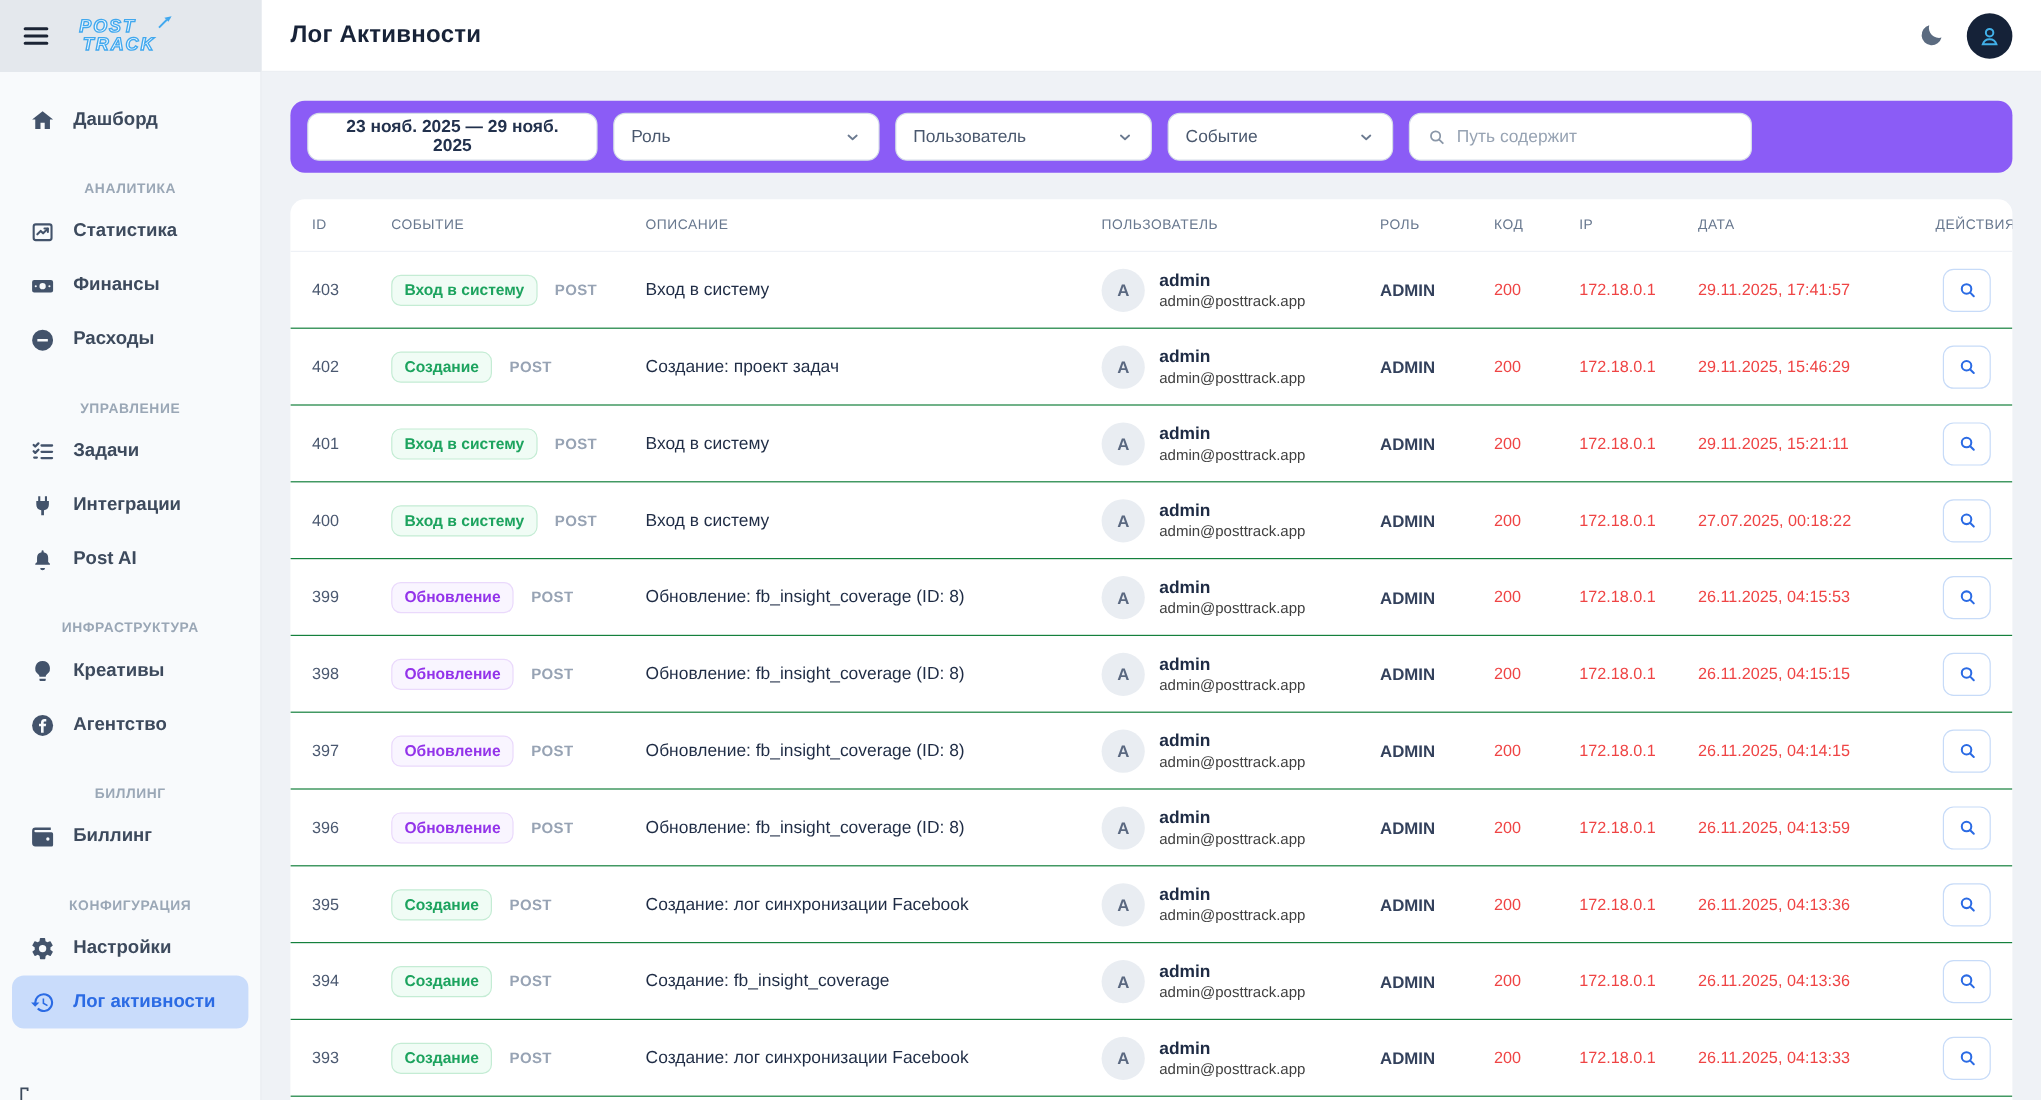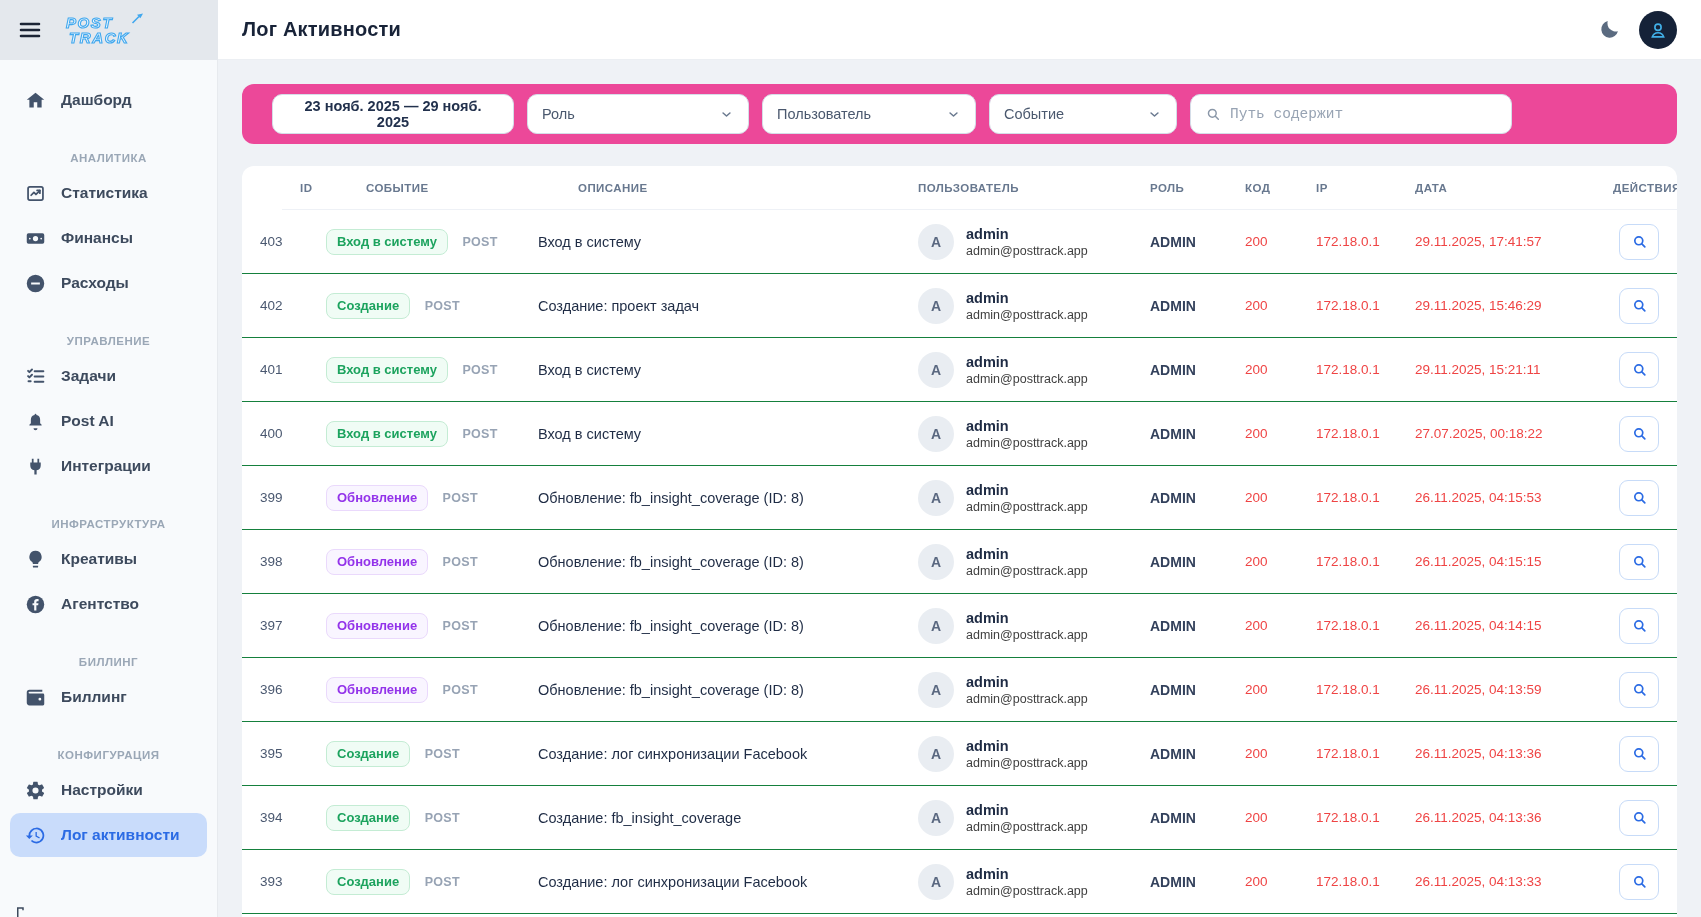--- a/index.html
+++ b/index.html
@@ -30,36 +30,36 @@
             justify-content:space-between; padding:0 24px; }
   .page-title { font-size:20px; font-weight:800; color:#182338; letter-spacing:.2px; }
   .top-right { display:flex; align-items:center; gap:18px; }
   .icon-btn { background:none; border:none; cursor:pointer; display:flex; align-items:center; color:#5b6b80; }
   .avatar-btn { width:38px; height:38px; border-radius:50%; background:#152238; border:none; cursor:pointer;
                 display:flex; align-items:center; justify-content:center; color:#41b0e8; }
 
   .content { flex:1; padding:24px; overflow:hidden; }
 
   
-  .filter-card { background:#ec4899; border-radius:12px; padding:10px 30px; display:flex; align-items:center; gap:13px; }
+  .filter-card { background:#8b5cf6; border-radius:12px; padding:10px 14px; display:flex; align-items:center; gap:13px; }
   .ctrl { height:40px; border:1px solid #d5dde8; border-radius:10px; background:#fff; display:flex; align-items:center;
           padding:0 14px; font-size:14.5px; cursor:pointer; }
   .ctrl-date { width:242px; color:#22314d; font-weight:600; }
   .ctrl-select { justify-content:space-between; color:#4a586e; }
   .w-role { width:222px; } .w-user { width:214px; } .w-event { width:188px; }
   .chev { color:#6b7a90; }
-  .ctrl-search { width:322px; gap:9px; cursor:text;font-family:Liberation Mono, monospace; }
+  .ctrl-search { width:286px; gap:9px; cursor:text; }
   .ctrl-search input { border:none; outline:none; flex:1; font-size:14.5px; font-family:inherit; color:#22314d; min-width:0; }
   .ctrl-search input::placeholder { color:#97a3b3; }
 
   
   .table-card { background:#fff; border-radius:12px; margin-top:22px; min-height:780px; overflow:hidden; }
   .thead, .trow { display:grid; grid-template-columns:66px 212px minmax(0,1fr) 232px 95px 71px 99px 198px 46px;
                   align-items:center; padding:0 18px; }
-  .thead { height:44px; font-size:11.5px; font-weight:700; letter-spacing:.45px; color:#68788f; border-bottom:1px solid #eef1f6;margin-left:40px; }
+  .thead { height:44px; font-size:11.5px; font-weight:400; letter-spacing:.45px; color:#68788f; border-bottom:1px solid #eef1f6; }
   .th-right { text-align:left; }
   .trow { height:64px; border-bottom:1px solid #15803d; }
   .cid { font-size:13.5px; color:#4a5870; }
   .badge { display:inline-block; padding:4.5px 10px; border-radius:8px; font-size:13px; font-weight:600; white-space:nowrap; }
   .badge[data-variant="green"]  { color:#1ca35e; background:#f0fcf5; border:1px solid #c4ecd4; }
   .badge[data-variant="purple"] { color:#9333ea; background:#f9f5ff; border:1px solid #ead9fc; }
   .method { color:#97a3b4; font-size:12.5px; font-weight:600; margin-left:10px; letter-spacing:.3px; }
   .cdesc { font-size:14.5px; color:#1f2c45; overflow:hidden; text-overflow:ellipsis; white-space:nowrap; padding-right:12px; }
   .cuser { display:flex; align-items:center; gap:12px; min-width:0; }
   .uavatar { width:36px; height:36px; border-radius:50%; background:#e9edf2; color:#5a6880; font-weight:700; font-size:14px;
@@ -141,32 +141,32 @@
               <path d="M3.5 11.5L5 13l3-3"></path>
               <path d="M4 17.5h2.5"></path>
               <path d="M11 6h10M11 12h10M11 18h10"></path>
             </svg>
           </span>
         <span>Задачи</span>
       </div>
       <div class="nav-item">
         <span class="nav-ic">
             <svg width="21" height="21" viewBox="0 0 24 24" fill="currentColor">
+              <path d="M16.2 7.5V3h-2v4.5h-4.4V3h-2v4.5H6v3a6 6 0 0 0 4.7 5.85V21h2.6v-4.65A6 6 0 0 0 18 10.5v-3z"></path>
+            </svg>
+          </span>
+        <span>Интеграции</span>
+      </div>
+      <div class="nav-item">
+        <span class="nav-ic">
+            <svg width="21" height="21" viewBox="0 0 24 24" fill="currentColor">
               <path d="M12 22a2.3 2.3 0 0 0 2.3-2.3h-4.6A2.3 2.3 0 0 0 12 22zm7-5.3v-.9l-1.7-1.8v-4A5.4 5.4 0 0 0 13 4.7V4a1 1 0 1 0-2 0v.7A5.4 5.4 0 0 0 6.7 10v4L5 15.8v.9z"></path>
             </svg>
           </span>
         <span>Post AI</span>
-      </div>
-      <div class="nav-item">
-        <span class="nav-ic">
-            <svg width="21" height="21" viewBox="0 0 24 24" fill="currentColor">
-              <path d="M16.2 7.5V3h-2v4.5h-4.4V3h-2v4.5H6v3a6 6 0 0 0 4.7 5.85V21h2.6v-4.65A6 6 0 0 0 18 10.5v-3z"></path>
-            </svg>
-          </span>
-        <span>Интеграции</span>
       </div>
 
       <div class="nav-section">ИНФРАСТРУКТУРА</div>
       <div class="nav-item">
         <span class="nav-ic">
             <svg width="21" height="21" viewBox="0 0 24 24" fill="currentColor">
               <path d="M12 2a7 7 0 0 0-4.2 12.6c.7.55 1.2 1.35 1.2 2.15v.25h6v-.25c0-.8.5-1.6 1.2-2.15A7 7 0 0 0 12 2zM9 19h6v1.2a1 1 0 0 1-1 1h-4a1 1 0 0 1-1-1z"></path>
             </svg>
           </span>
         <span>Креативы</span>

